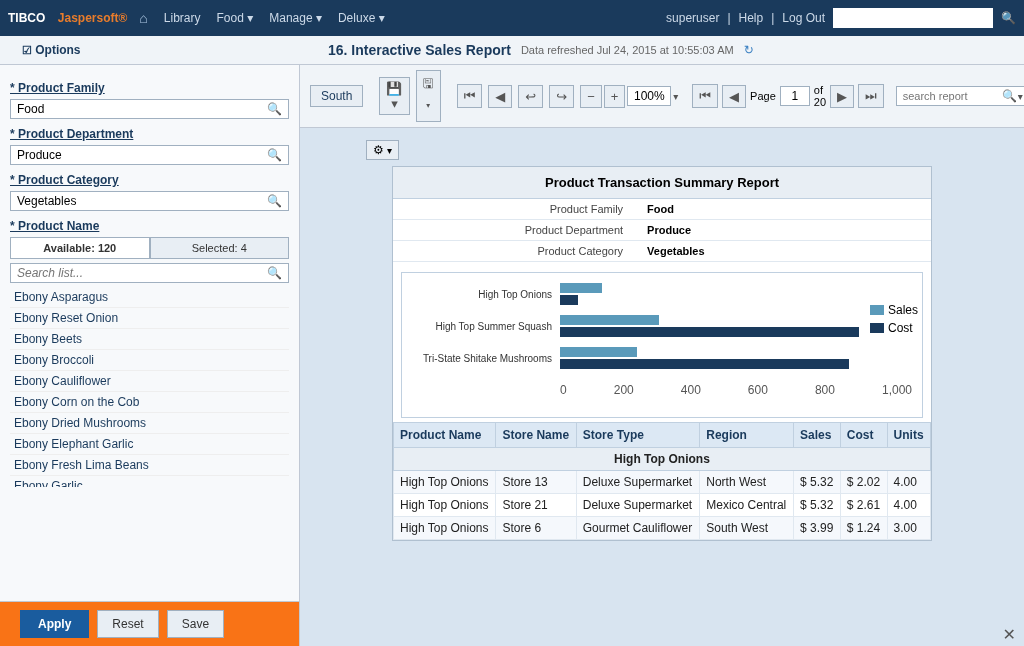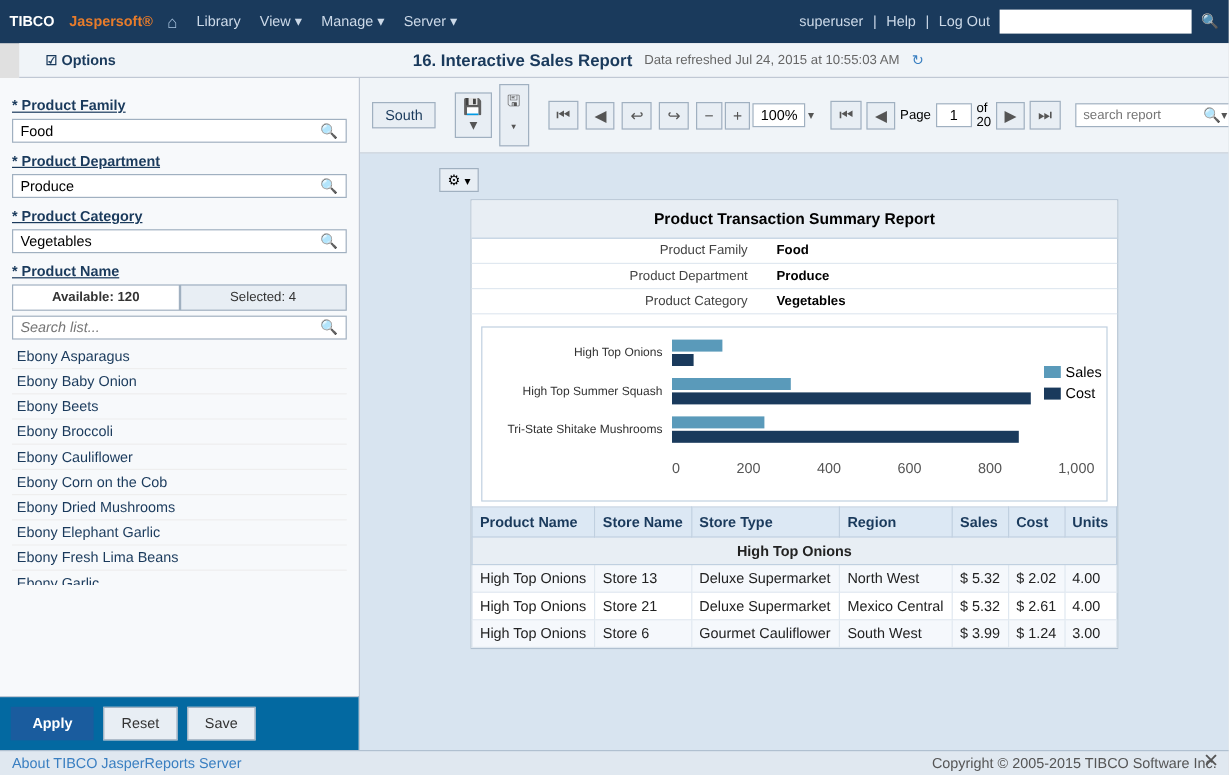--- a/index.html
+++ b/index.html
@@ -60,21 +60,20 @@
     }
 
     
     .report-header {
       background: #f0f4f8;
       border-bottom: 1px solid #c0c8d4;
       padding: 6px 12px;
       display: flex;
       align-items: center;
       gap: 16px;
-      margin-left: 16px;
     }
     .report-title { font-size: 14px; font-weight: bold; color: #1a3a5c; }
     .report-refresh { color: #666; font-size: 11px; }
     .refresh-icon { color: #3a7fc1; cursor: pointer; }
 
     
     .content-area {
       display: flex;
       flex: 1;
       overflow: hidden;
@@ -157,23 +156,23 @@
       max-height: 200px;
     }
     .product-item {
       padding: 3px 4px;
       color: #1a3a5c;
       cursor: pointer;
       border-bottom: 1px solid #eee;
     }
 
     .options-footer {
-      padding: 8px 9px;
+      padding: 8px 20px;
       border-top: 1px solid #c0c8d4;
-      background: #0369a1;
+      background: #f97316;
       display: flex;
       gap: 8px;
     }
     .btn-apply {
       background: #1a5c9e;
       color: white;
       border: none;
       padding: 6px 18px;
       cursor: pointer;
       font-size: 12px;
@@ -423,23 +422,23 @@
 </head>
 <body>
 
 <div class="topnav">
   <div class="topnav-logo">
     <span>TIBCO</span>&nbsp;<span class="jasper">Jaspersoft®</span>
   </div>
   <span class="nav-home-icon">⌂</span>
   <div class="topnav-links">
     <a>Library</a>
-    <a>View ▾</a>
+    <a>Food ▾</a>
     <a>Manage ▾</a>
-    <a>Server ▾</a>
+    <a>Deluxe ▾</a>
   </div>
   <div class="topnav-right">
     <span>superuser</span>
     <span>|</span>
     <a style="color:#ccd9e8; text-decoration:none;">Help</a>
     <span>|</span>
     <a style="color:#ccd9e8; text-decoration:none;">Log Out</a>
     <input class="topnav-search" type="text" style="">
     <span style="color:#ccd9e8; cursor:pointer;">🔍</span>
   </div>
@@ -487,21 +486,21 @@
           <div class="avail-selected">
             <div class="avail-btn active">Available: 120</div>
             <div class="avail-btn">Selected: 4</div>
           </div>
           <div class="list-search">
             <input type="text" placeholder="Search list..." style="">
             <span class="search-icon">🔍</span>
           </div>
           <div class="product-list">
             <div class="product-item">Ebony Asparagus</div>
-            <div class="product-item">Ebony Baby Onion</div>
+            <div class="product-item">Ebony Reset Onion</div>
             <div class="product-item">Ebony Beets</div>
             <div class="product-item">Ebony Broccoli</div>
             <div class="product-item">Ebony Cauliflower</div>
             <div class="product-item">Ebony Corn on the Cob</div>
             <div class="product-item">Ebony Dried Mushrooms</div>
             <div class="product-item">Ebony Elephant Garlic</div>
             <div class="product-item">Ebony Fresh Lima Beans</div>
             <div class="product-item">Ebony Garlic</div>
           </div>
         </div>
@@ -668,19 +667,15 @@
                 <td>3.00</td>
               </tr>
 
             </tbody>
           </table>
         </div>
       </div>
     </div>
   </div>
 
-  <div class="status-bar">
-    <span style="cursor:pointer; color:#3a7fc1;">About TIBCO JasperReports Server</span>
-    <span>Copyright © 2005-2015 TIBCO Software Inc.</span>
-  </div>
 </div>
 
 <div style="position:fixed; bottom:2px; right:8px; font-size:16px; cursor:pointer; color:#555;">✕</div>
 
 </body></html>

